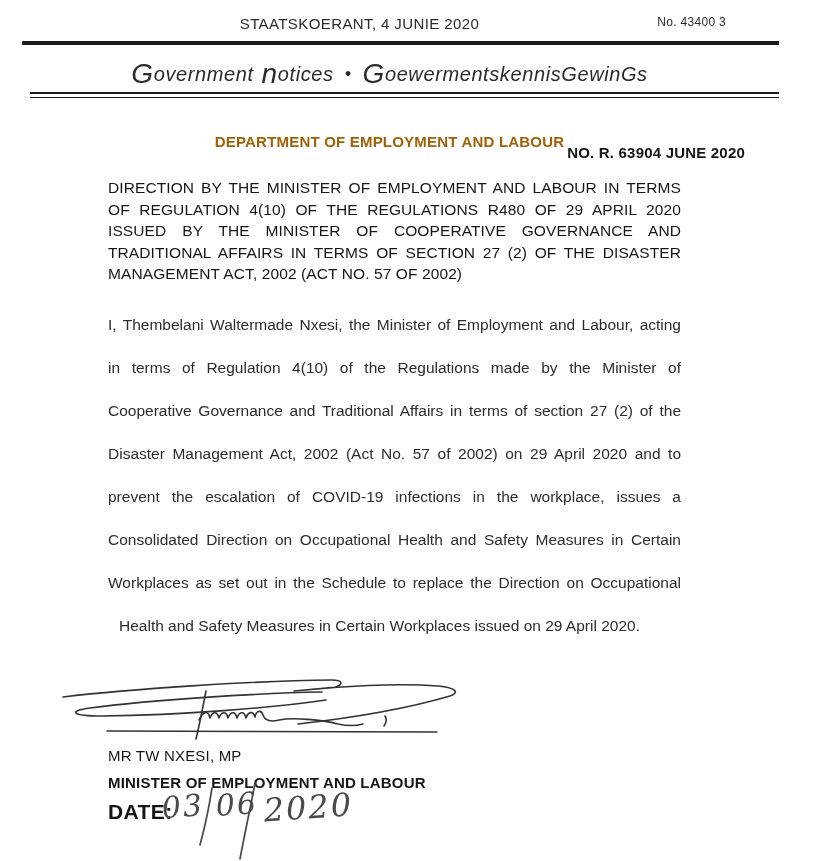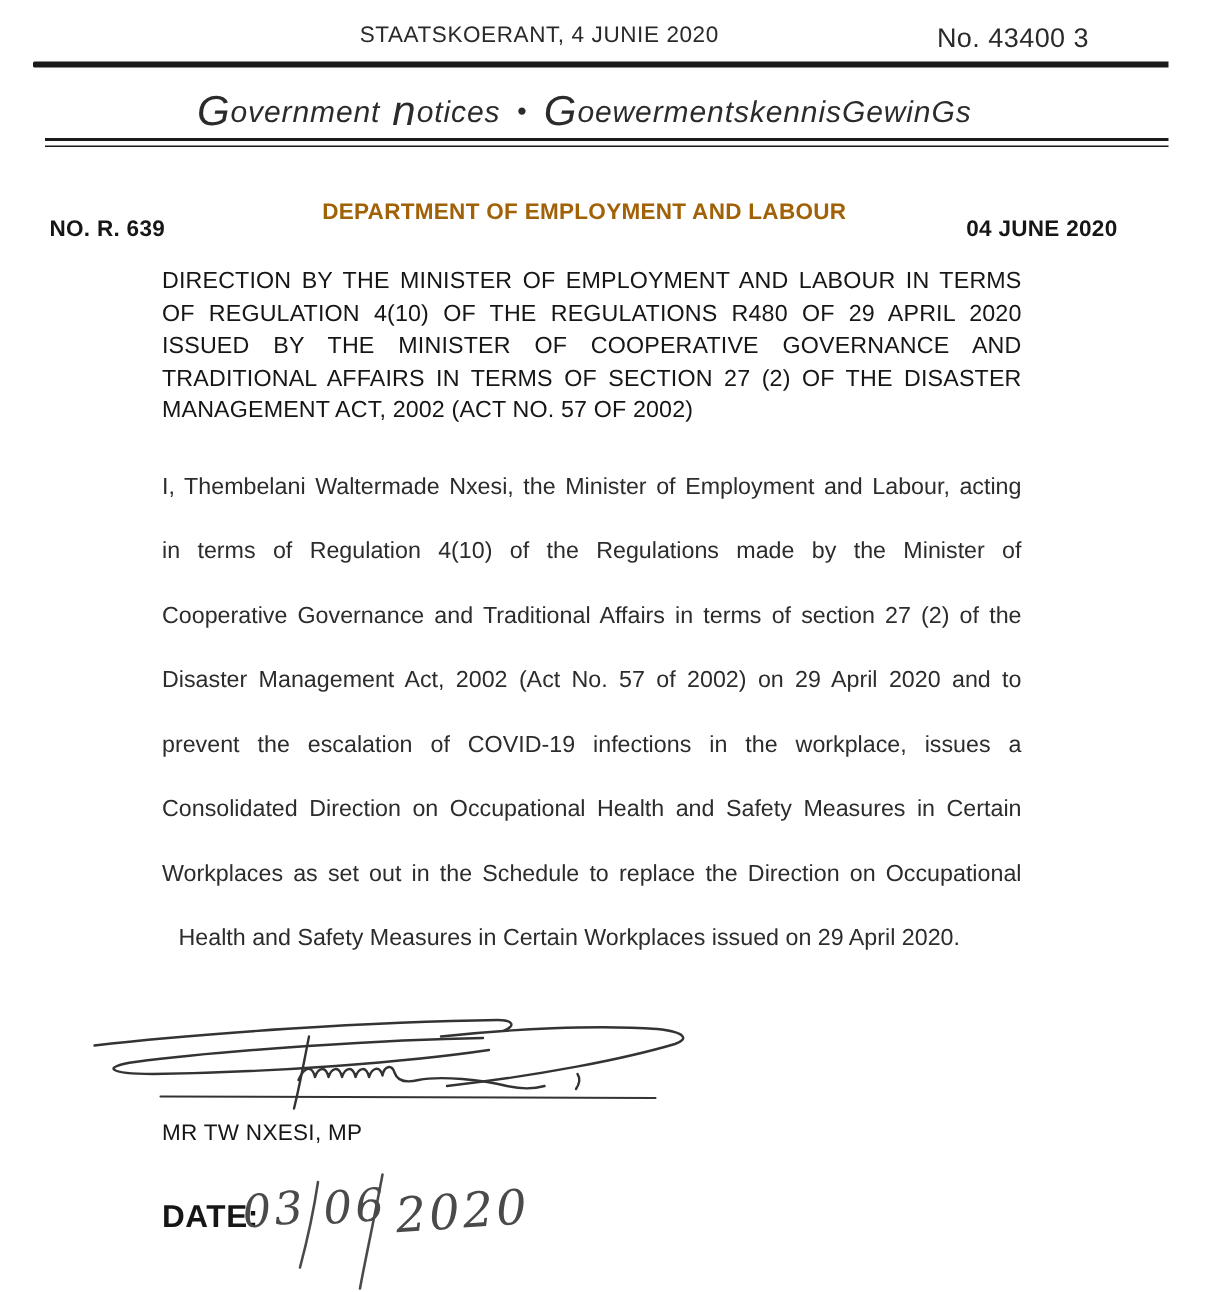--- a/index.html
+++ b/index.html
@@ -12,21 +12,21 @@
     overflow:hidden;
   }
   
   .masthead{position:absolute;top:15px;left:0;width:100%;height:20px;}
   .mast-center{
     position:absolute;left:0;right:60px;text-align:center;
     font-size:15px;letter-spacing:0.4px;color:#2a2a2a;
   }
   .mast-right{
     position:absolute;right:53px;top:0;
-    font-size:18px;letter-spacing:0.3px;color:#2a2a2a;
+    font-size:12px;letter-spacing:0.3px;color:#2a2a2a;
   }
   .rule-thick{
     position:absolute;top:41px;left:22px;width:771px;height:4px;
     background:#1b1b1b;border-radius:1px;
   }
   
   .banner{
     position:absolute;top:58px;left:0;width:100%;height:32px;
     text-align:center;font-style:italic;color:#2b2b2b;
     letter-spacing:0.6px;white-space:nowrap;
@@ -38,22 +38,22 @@
   .rule-double{
     position:absolute;top:92px;left:30px;width:751px;height:3px;
     border-top:2px solid #1b1b1b;border-bottom:1px solid #1b1b1b;
   }
   
   .dept{
     position:absolute;top:117px;left:0;width:100%;text-align:center;
     font-size:15px;font-weight:bold;letter-spacing:0.2px;color:#a16207;margin-top:16px;
   }
   .notice-row{
-    position:absolute;top:144px;left:33px;right:34px;
-    display:flex;justify-content:space-between;
+    position:absolute;top:144px;left:20px;right:34px;
+    display:flex;justify-content:flex-end;
     font-size:15px;font-weight:bold;color:#161616;letter-spacing:0.2px;
   }
   
   .heading-para{
     position:absolute;top:177px;left:108px;width:573px;
     font-size:15.5px;font-weight:normal;color:#161616;
     line-height:21.6px;letter-spacing:0.1px;
   }
   .jline{text-align:justify;text-align-last:justify;white-space:normal;}
   .jline.lastline{text-align-last:left;}
@@ -136,20 +136,21 @@
     <path d="M 146,31 C 143,46 140,63 136,79"></path>
 
     <path d="M 139,60 C 143,51 148,50 150,58 C 152,52 157,50 159,58 C 161,52 166,50 168,58 C 170,52 175,50 177,58 C 179,52 184,50 186,58 C 188,52 193,50 195,57 C 196,51 201,49 203,55 C 205,61 211,62 219,60 C 234,57 262,60 278,64 C 287,66 296,66 303,64"></path>
 
     <path d="M 325,56 C 327,59 326,63 324,66"></path>
 
     <path d="M 47,71 L 377,72" stroke-width="1.4"></path>
   </svg>
 
   <div class="sig-name">MR TW NXESI, MP</div>
+  <div class="sig-title">MINISTER OF EMPLOYMENT AND LABOUR</div>
   <div class="date-label">DATE:</div>
 
   <svg class="hand-date" viewBox="0 0 240 86">
     <text x="12" y="42" font-size="30" transform="rotate(-5 30 35)">03</text>
     <path d="M 62,13 C 59,33 54,55 50,70" stroke="#4a4a4a" stroke-width="1.7" fill="none" stroke-linecap="round"></path>
     <text x="66" y="40" font-size="30" transform="rotate(-4 80 35)">06</text>
     <path d="M 105,8 C 100,35 94,62 90,84" stroke="#4a4a4a" stroke-width="1.7" fill="none" stroke-linecap="round"></path>
     <text x="114" y="44" font-size="32" letter-spacing="4" transform="rotate(-4 150 38)">2020</text>
   </svg>
 

